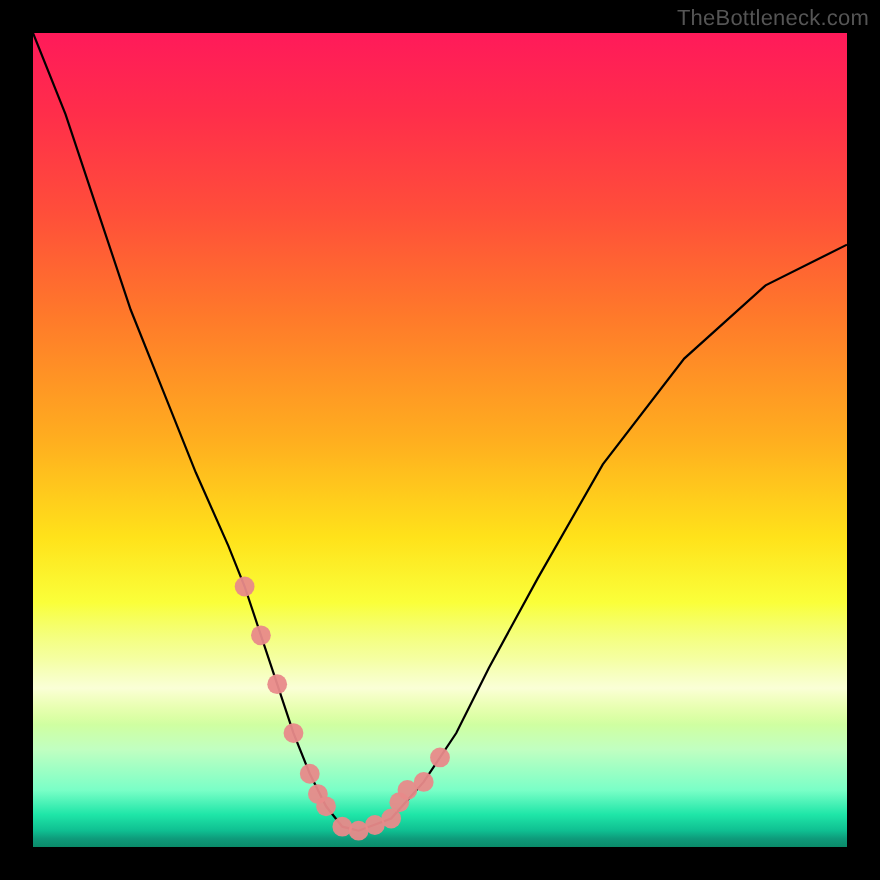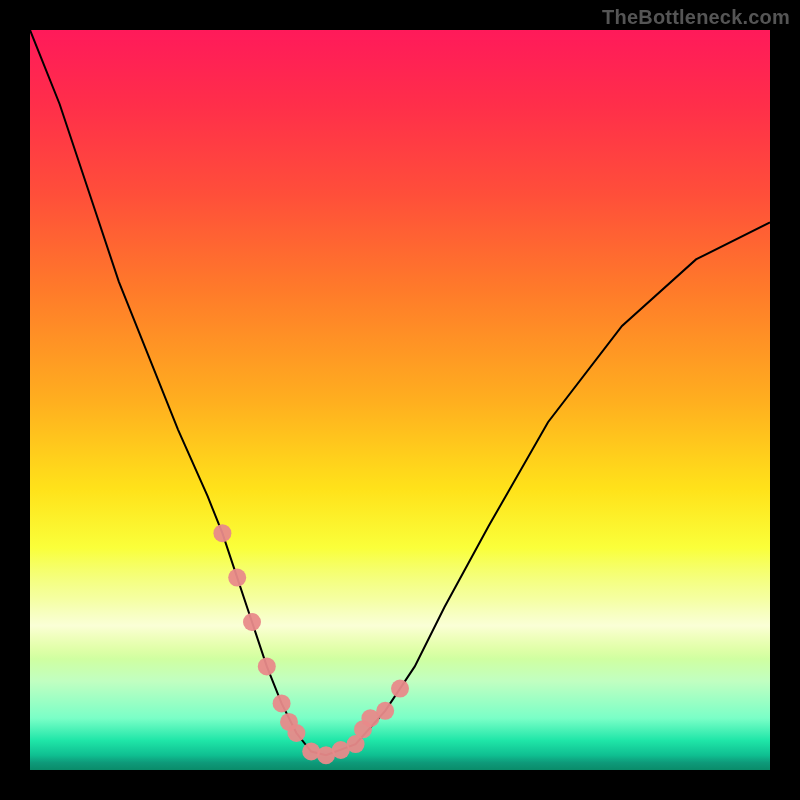--- a/index.html
+++ b/index.html
@@ -16,21 +16,21 @@
     width: 800px;
     height: 800px;
     background: #000;
   }
   .watermark {
     position: absolute;
     top: 6px;
     right: 10px;
     color: #555;
     font-size: 20px;
-    font-weight: 700;
+    font-weight: 400;
     letter-spacing: 0.2px;
     z-index: 20;
   }
   .plot-area {
     position: absolute;
     left: 30px;
     top: 30px;
     width: 740px;
     height: 740px;
     overflow: hidden;

